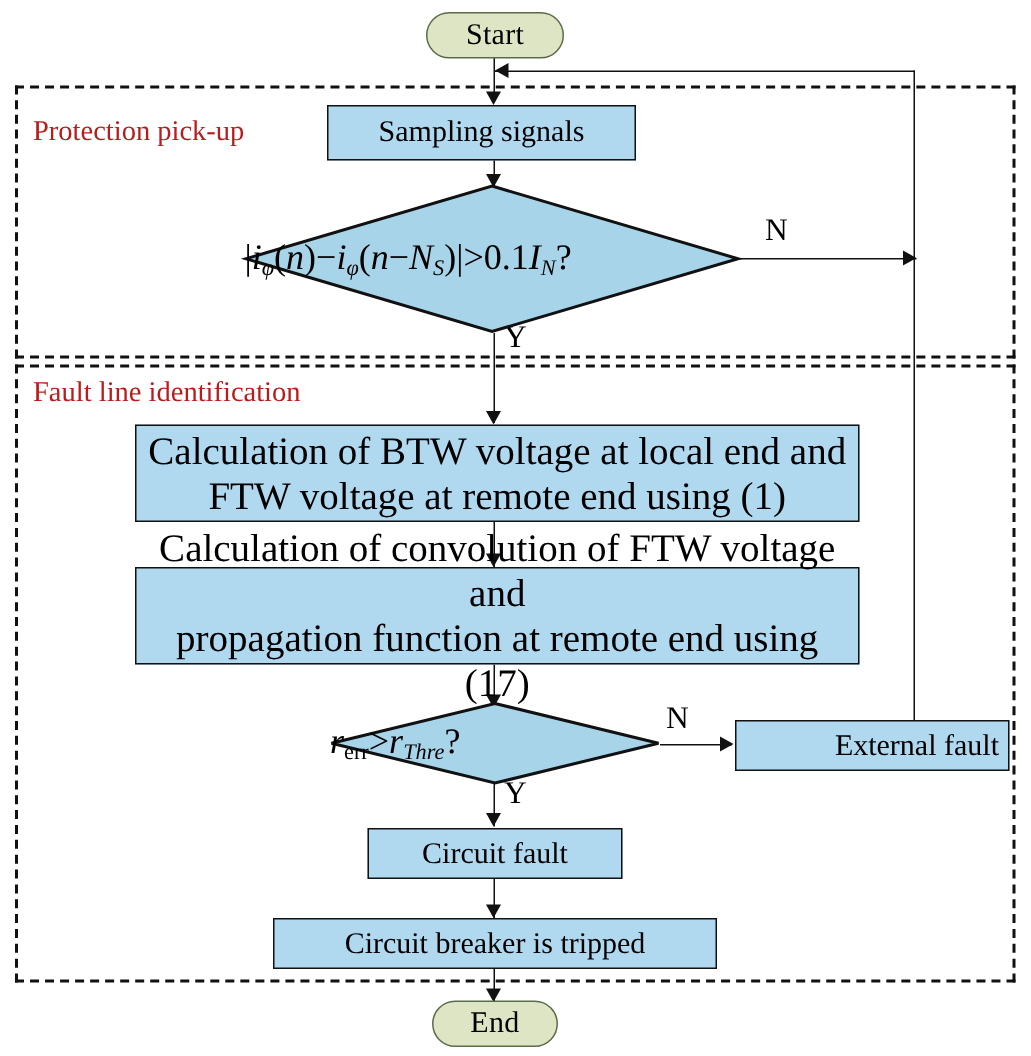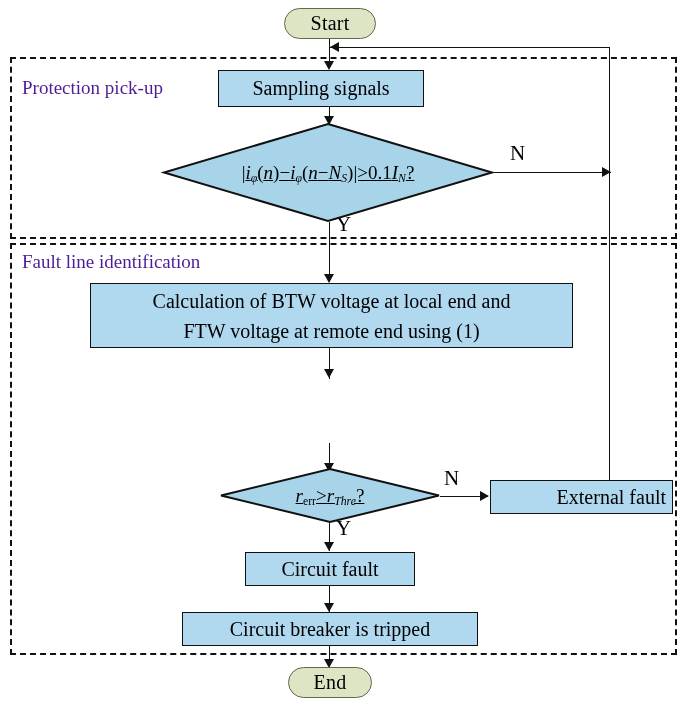--- a/index.html
+++ b/index.html
@@ -2,41 +2,41 @@
 <html><head>
 <meta charset="utf-8">
 <style>
   html,body{margin:0;padding:0;background:#ffffff;}
   body{width:687px;height:704px;overflow:hidden;
        font-family:"Liberation Serif","DejaVu Serif",serif;color:#000;}
   #stage{position:relative;width:687px;height:704px;}
 
   
   .region{position:absolute;border:2px dashed #111;box-sizing:border-box;}
-  .region-label{position:absolute;font-size:19px;line-height:19px;white-space:nowrap;color:#4c1d95;}
+  .region-label{position:absolute;font-size:19px;line-height:19px;white-space:nowrap;color:#b91c1c;}
 
   
   .terminator{position:absolute;box-sizing:border-box;
       background:#dde5c4;border:1.6px solid #5b6b4a;border-radius:16px;
       display:flex;align-items:center;justify-content:center;
       font-size:20px;letter-spacing:.2px;}
 
   
   .proc{position:absolute;box-sizing:border-box;
       background:#b0d8ef;border:1.5px solid #111;
       display:flex;align-items:center;justify-content:center;text-align:center;
       font-size:20px;line-height:25px;padding:0 6px;}
-  .proc.two-line{font-size:20px;line-height:30px;}
+  .proc.two-line{font-size:26px;line-height:30px;}
 
   
   .diamond{position:absolute;}
   .diamond svg{position:absolute;left:0;top:0;overflow:visible;}
   .diamond .dtext{position:absolute;left:0;top:0;width:100%;height:100%;
-      display:flex;align-items:center;justify-content:center;
-      font-size:19px;white-space:nowrap;pointer-events:none;text-decoration:underline;}
+      display:flex;align-items:center;
+      font-size:24px;white-space:nowrap;pointer-events:none;}
 
   
   .mi{font-style:italic;}
   sub{font-size:.62em;vertical-align:-0.28em;line-height:0;}
   .nobr{white-space:nowrap;}
 
   
   .vline{position:absolute;width:0;border-left:1.6px solid #111;}
   .hline{position:absolute;height:0;border-top:1.6px solid #111;}
   .arrow-d{position:absolute;width:0;height:0;
@@ -117,20 +117,26 @@
     </div>
   </div>
 
   <div class="proc two-line" style="left:90px;top:283px;width:483px;height:65px;">
     <div>
       <div>Calculation of BTW voltage at local end and</div>
       <div>FTW voltage at remote end using (1)</div>
     </div>
   </div>
 
+  <div class="proc two-line" style="left:90px;top:378px;width:483px;height:65px;">
+    <div>
+      <div>Calculation of convolution of FTW voltage and</div>
+      <div>propagation function at remote end using (17)</div>
+    </div>
+  </div>
 
   <div class="diamond" style="left:220px;top:468px;width:220px;height:55px;">
     <svg width="220" height="55" viewBox="0 0 220 55">
       <polygon points="110,1 219,27.5 110,54 1,27.5" fill="#a8d4ea" stroke="#111" stroke-width="2"></polygon>
     </svg>
     <div class="dtext">
       <span class="nobr"><span class="mi">r</span><sub>err</sub>&gt;<span class="mi">r</span><sub class="mi">Thre</sub>?</span>
     </div>
   </div>
 

